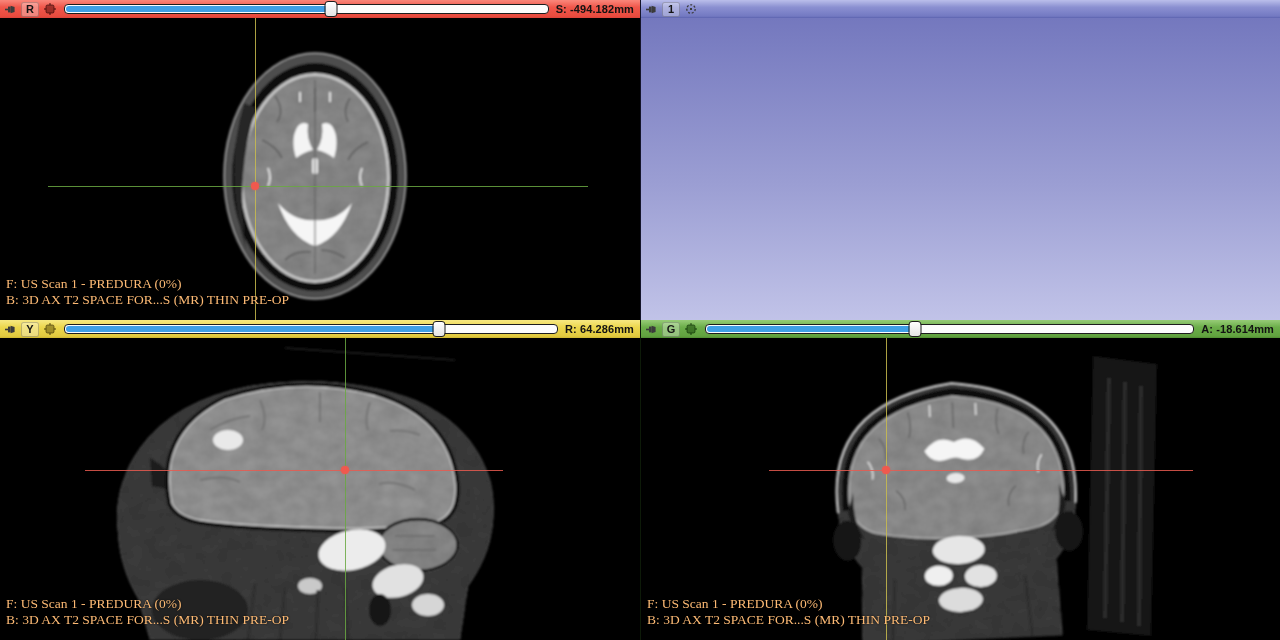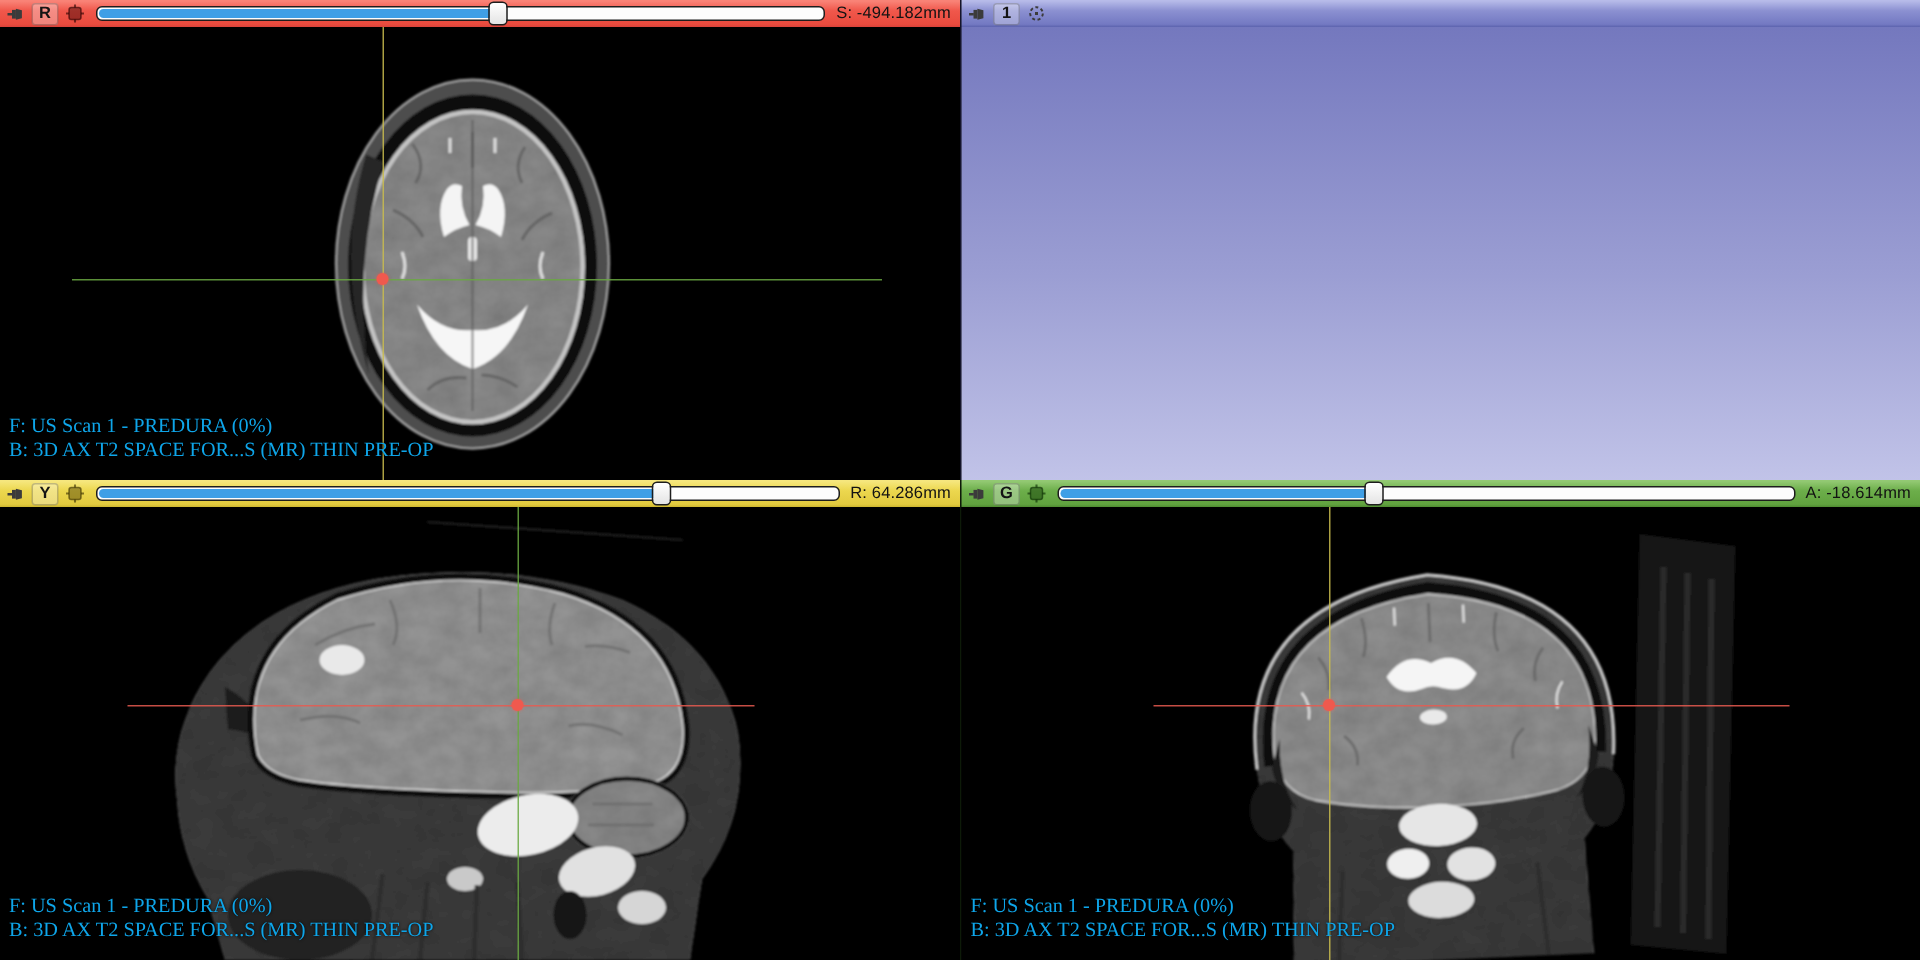--- a/index.html
+++ b/index.html
@@ -24,40 +24,40 @@
       padding:0 2px;background:rgba(255,255,255,0.32);border:1px solid rgba(0,0,0,0.22);
       border-radius:2.5px;font-size:11px;font-weight:bold;color:#141414;}
   .slider{position:relative;flex:1 1 auto;height:18px;margin:0 4px;}
   .track{position:absolute;left:0;right:0;top:4px;height:8px;background:#fdfdfd;
       border:1px solid #1d1d1d;border-radius:4px;}
   .fill{position:absolute;left:1px;top:1px;bottom:1px;width:50%;background:#3f9fe6;
       border-radius:3px 0 0 3px;}
   .handle{position:absolute;top:1px;left:50%;width:13px;height:16px;box-sizing:border-box;
       background:linear-gradient(#ffffff,#e4e4e4);border:1.5px solid #1d1d1d;border-radius:3.5px;
       transform:translateX(-50%);}
-  .readout{flex:0 0 auto;font-size:11px;font-weight:normal;color:#131313;white-space:nowrap;
+  .readout{flex:0 0 auto;font-size:11px;font-weight:bold;color:#131313;white-space:nowrap;
       padding-right:1px;letter-spacing:0.1px;}
 
   
   .vp{position:absolute;left:0;top:18px;right:0;bottom:0;background:#000;overflow:hidden;}
   .vp-3d{background:linear-gradient(180deg,#7478be 0%,#9b9ed3 55%,#c1c3e8 100%);}
   .vp svg.mri{position:absolute;left:0;top:0;}
 
   
   .xv{position:absolute;top:0;bottom:0;width:1px;}
   .xh{position:absolute;height:1px;}
   .x-green{background:rgba(106,168,66,0.85);}
   .x-yellow{background:rgba(201,188,77,0.85);}
   .x-red{background:rgba(232,90,80,0.85);}
   .xdot{position:absolute;width:8px;height:8px;border-radius:50%;background:#f0594e;
       box-shadow:0 0 2px rgba(240,89,78,0.8);}
 
   
   .corner{position:absolute;left:6px;bottom:13px;font-family:"Liberation Serif",serif;
-      font-size:13.5px;line-height:15.5px;color:#0ea5e9;white-space:nowrap;
+      font-size:13.5px;line-height:15.5px;color:#fdba74;white-space:nowrap;
       text-shadow:0 0 2px rgba(0,0,0,0.9);}
 </style>
 </head>
 <body>
 
 <svg width="0" height="0" style="position:absolute">
   <defs>
     <filter id="soft">
         <feGaussianBlur stdDeviation="0.8"></feGaussianBlur>
       </filter>

